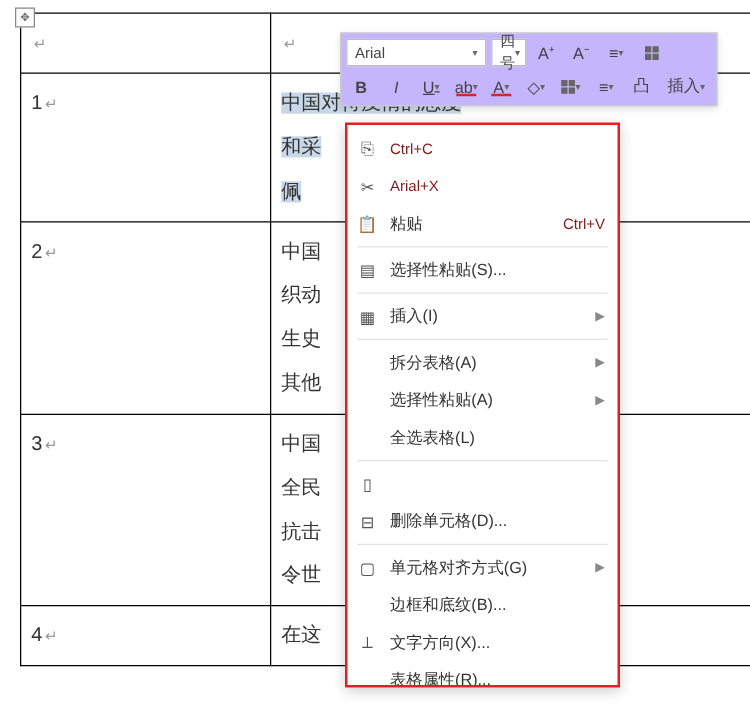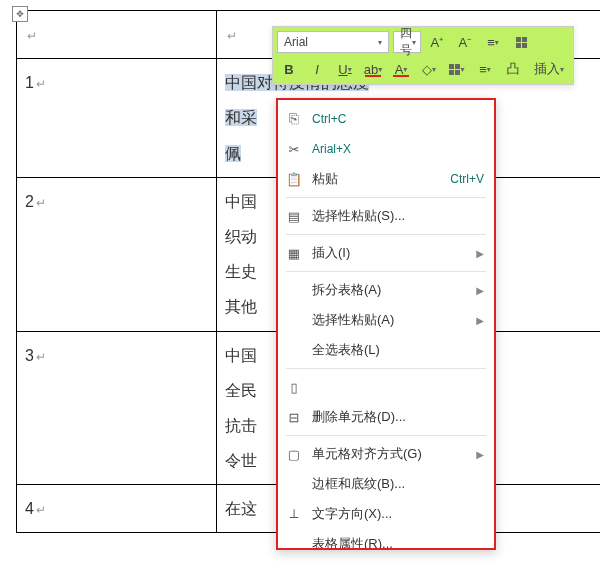--- a/index.html
+++ b/index.html
@@ -4,34 +4,34 @@
 <style>
 *{box-sizing:border-box;margin:0;padding:0;font-family:"Microsoft YaHei",Arial,sans-serif}
 body{background:#fff;width:600px;height:565px;position:relative;overflow:hidden}
 .doc{position:absolute;left:16px;top:10px;right:-10px}
 .move-handle{position:absolute;left:-4px;top:-4px;width:16px;height:16px;border:1px solid #888;background:#fff;display:flex;align-items:center;justify-content:center;font-size:9px;color:#666}
 table.tbl{border-collapse:collapse;width:100%;table-layout:fixed}
 table.tbl td{border:1px solid #000;padding:6px 8px;font-size:16px;color:#333;vertical-align:top;line-height:2.2}
 table.tbl td.c1{width:200px}
 .pm{color:#999;font-size:12px;margin-left:2px}
 .sel{background:#c9d8e8}
-.mini-tb{position:absolute;left:272px;top:26px;background:#bef264;border:1px solid #ccc;box-shadow:0 2px 6px rgba(0,0,0,.12);display:flex;flex-direction:column;padding:3px 4px;gap:3px}
+.mini-tb{position:absolute;left:272px;top:26px;background:#c4b5fd;border:1px solid #ccc;box-shadow:0 2px 6px rgba(0,0,0,.12);display:flex;flex-direction:column;padding:3px 4px;gap:3px}
 .mini-row{display:flex;align-items:center;gap:4px;height:24px}
 .ctl{height:22px;border:1px solid #bbb;background:#fff;font-size:12px;display:flex;align-items:center;padding:0 6px;color:#444}
 .dd{width:112px;justify-content:space-between}
 .dd2{width:28px;justify-content:space-between}
 .ibtn{width:24px;height:22px;display:flex;align-items:center;justify-content:center;font-size:13px;color:#444;border:1px solid transparent}
 .und{text-decoration:underline}
 .redline{position:relative}
 .redline::after{content:"";position:absolute;left:3px;right:3px;bottom:2px;height:2px;background:#d22}
 .menu{position:absolute;left:276px;top:98px;width:220px;background:#fff;border:2px solid #d22;box-shadow:0 3px 10px rgba(0,0,0,.2);padding:4px 0;max-height:452px;overflow:hidden}
 .mi{display:flex;align-items:center;height:30px;padding:0 10px 0 8px;font-size:13px;color:#333;gap:10px;position:relative}
 .mi .ic{width:16px;height:16px;display:flex;align-items:center;justify-content:center;color:#555;font-size:13px}
 .mi .lbl{flex:1}
-.mi .sc{color:#0f766e;font-size:12px}
+.mi .sc{color:#7f1d1d;font-size:12px}
 .mi .ar{color:#888;font-size:10px}
 .sep{height:1px;background:#e2e2e2;margin:3px 8px}
 .car{font-size:8px;color:#666}
 .tinygrid{display:grid;grid-template-columns:repeat(2,5px);grid-template-rows:repeat(2,5px);gap:1px}
 .tinygrid i{background:#666}
 </style>
 </head>
 <body>
 
 <div class="doc">

